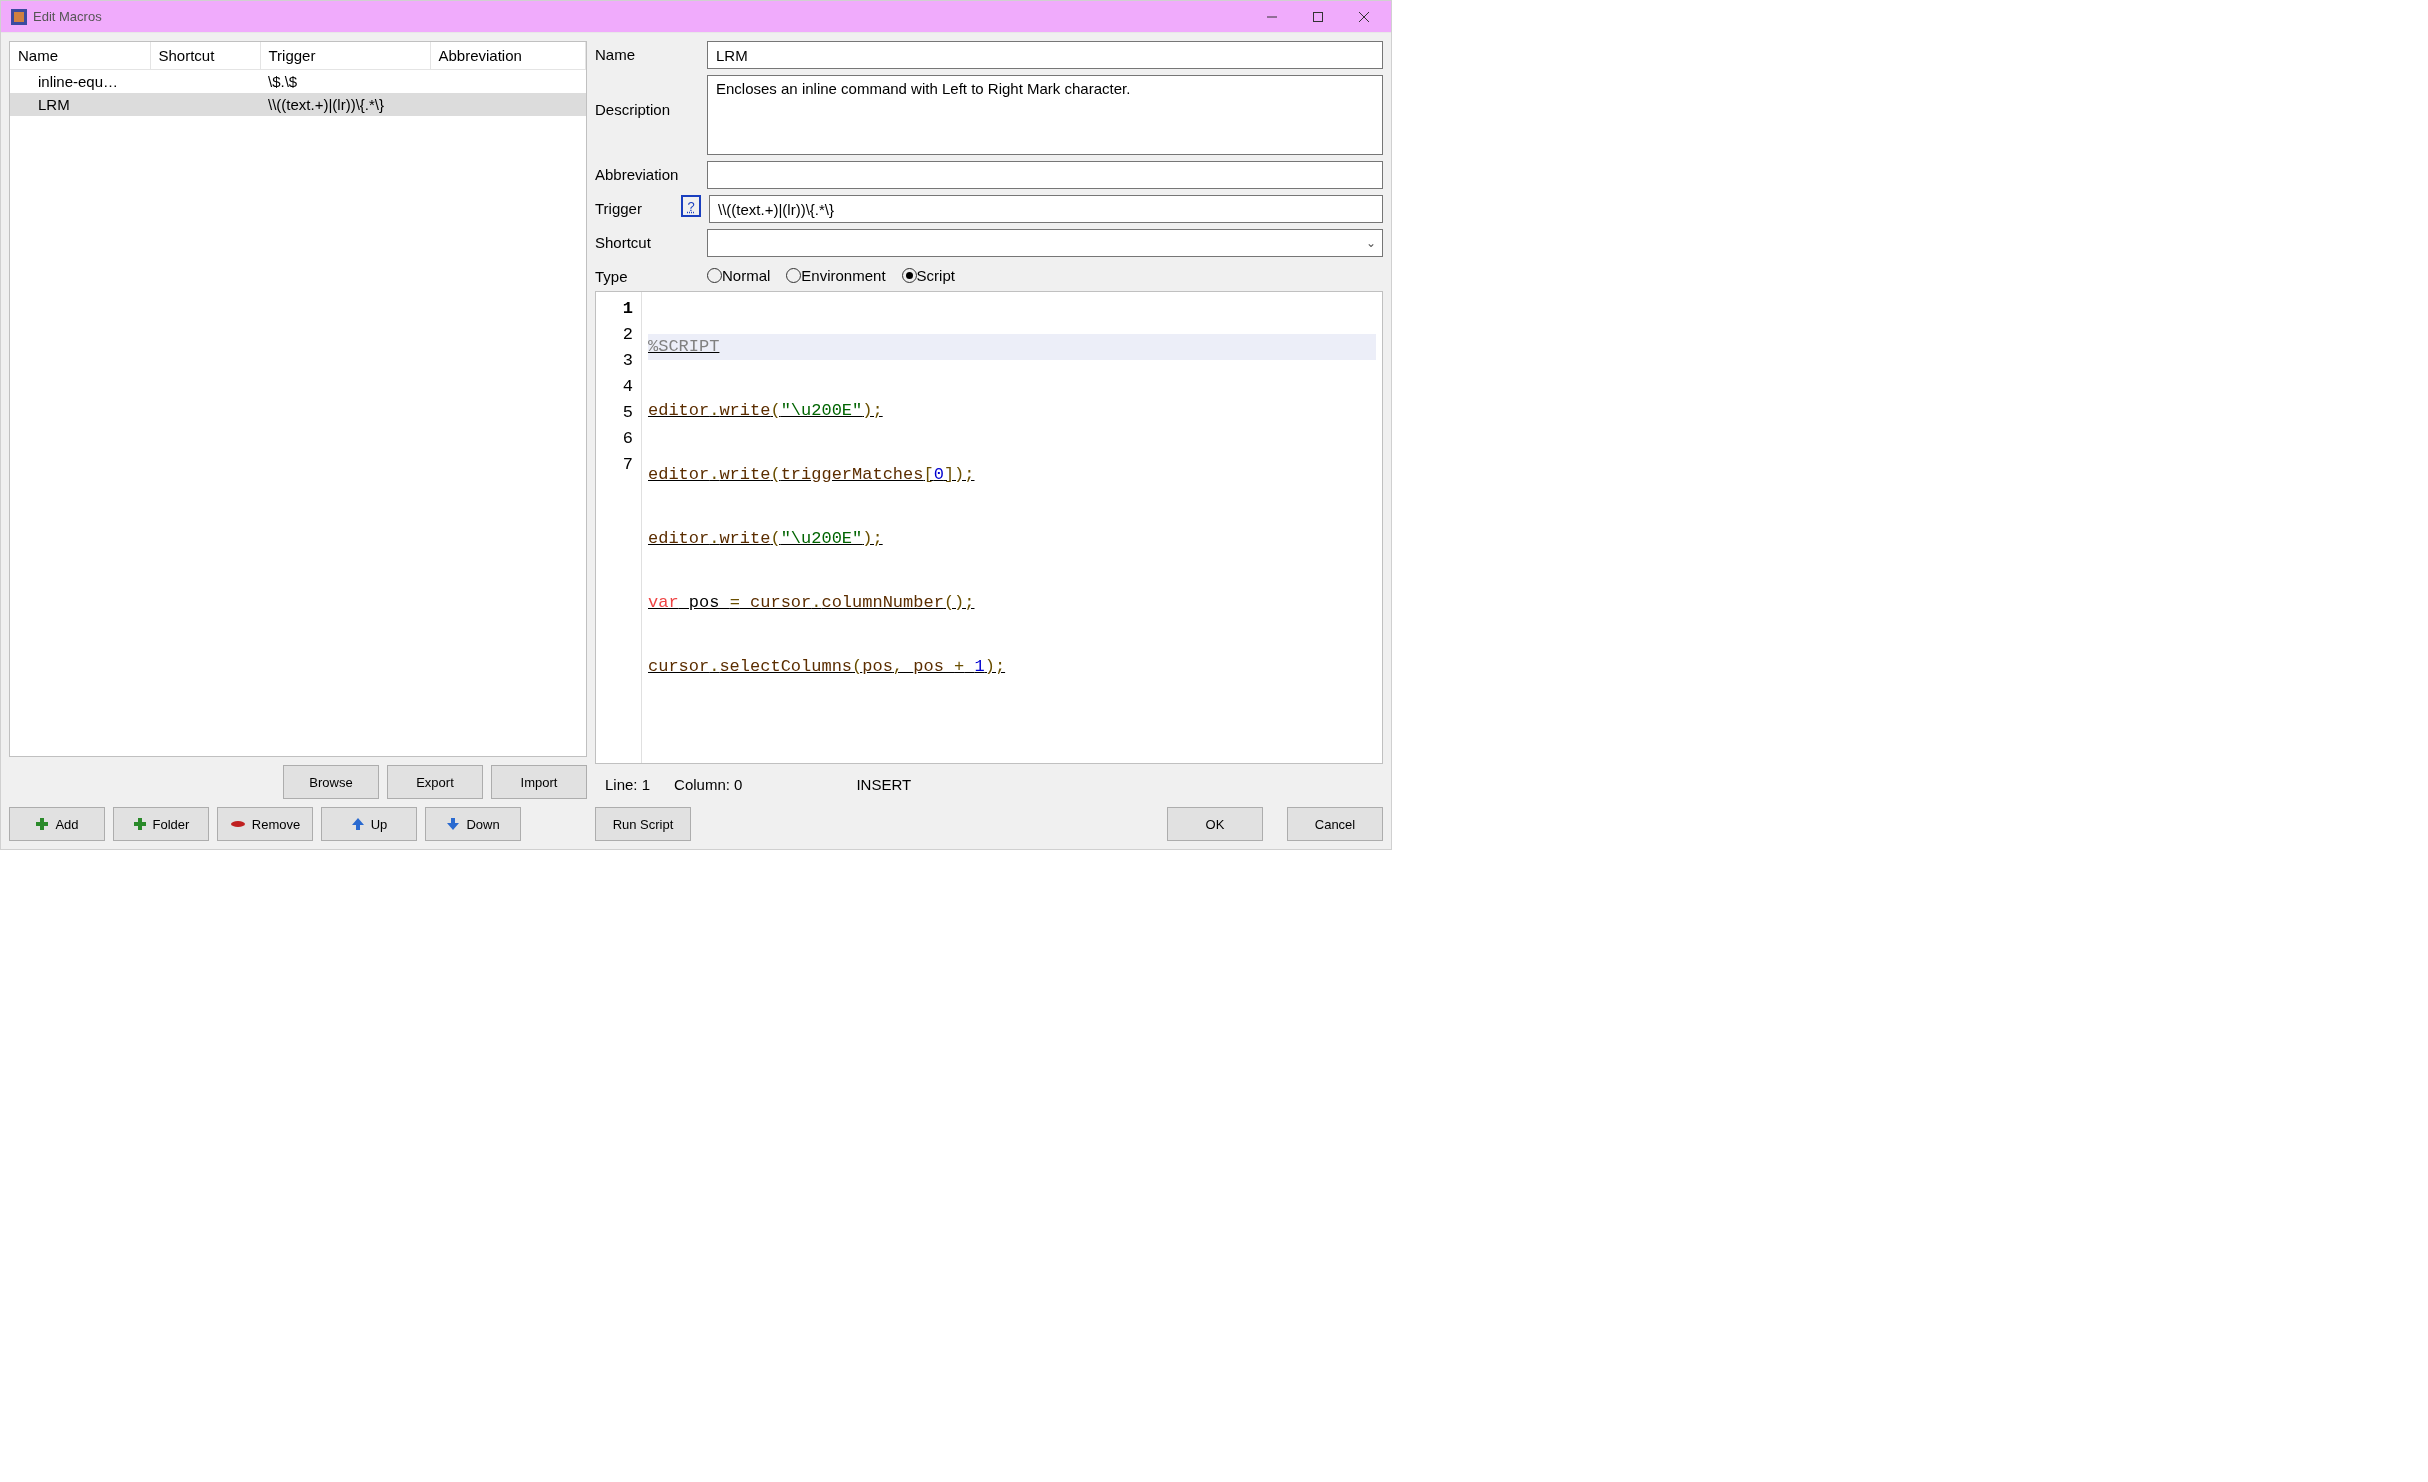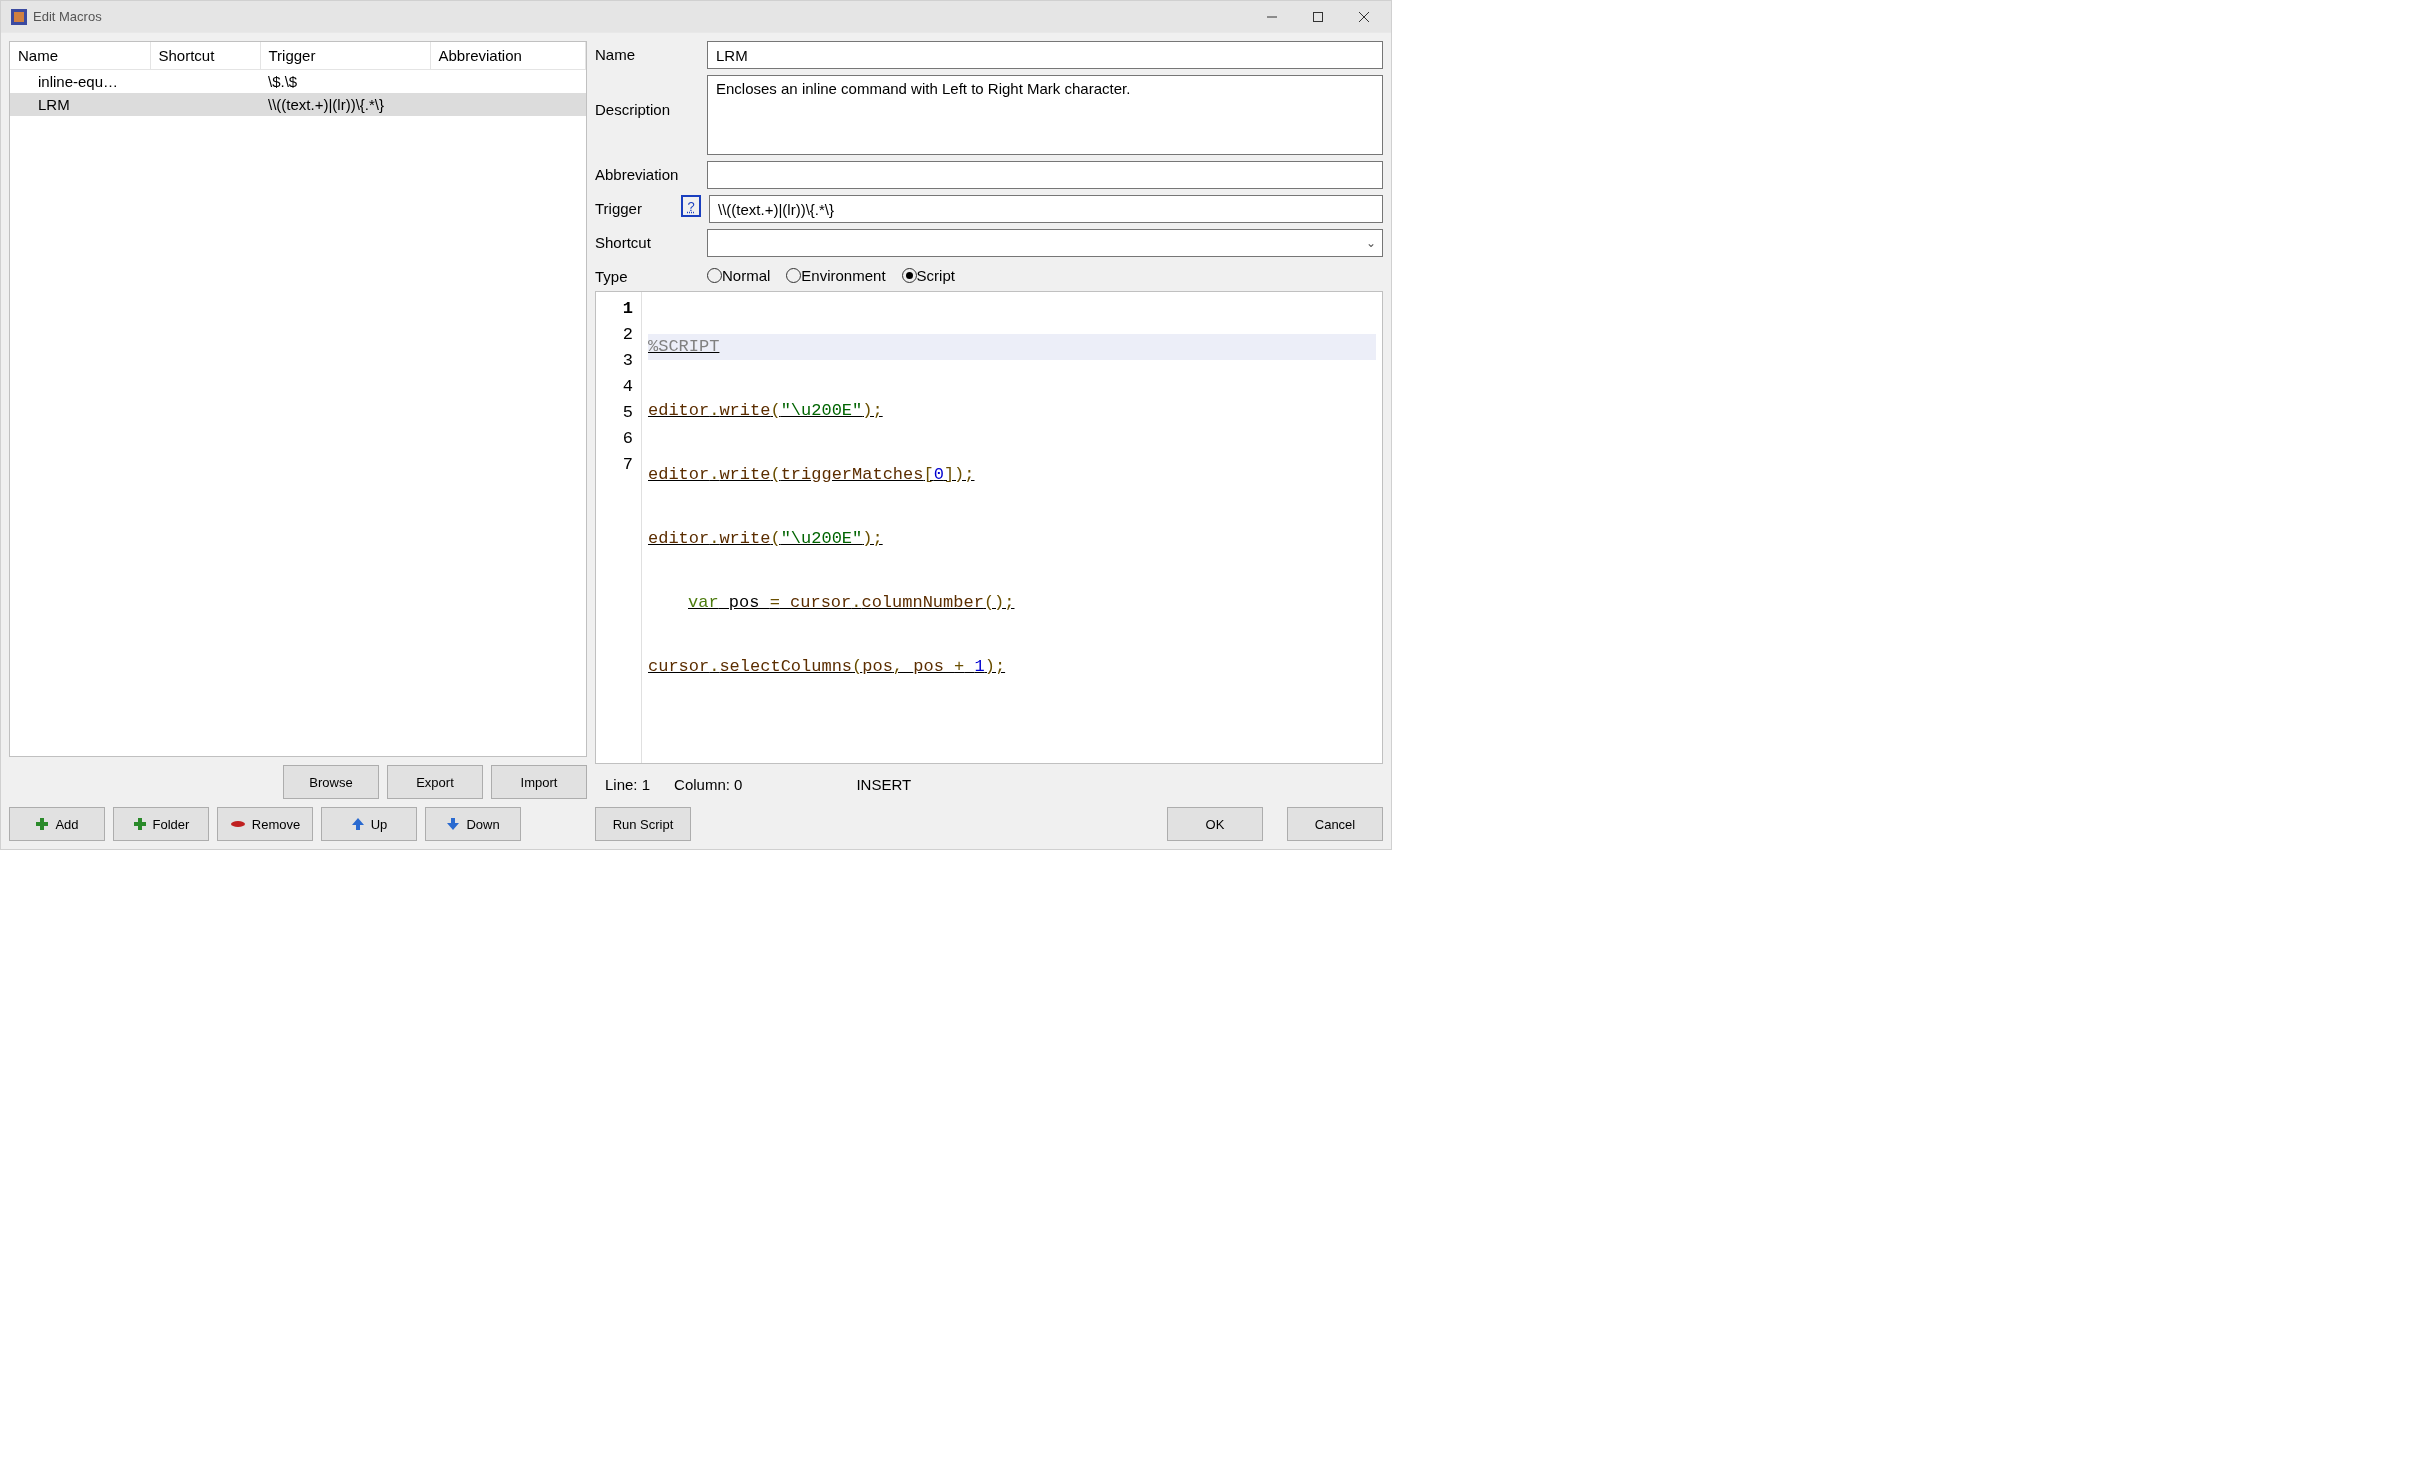--- a/index.html
+++ b/index.html
@@ -14,21 +14,21 @@
 }
 .window {
   width: 100%;
   height: 100%;
   display: flex;
   flex-direction: column;
   border: 1px solid #d0d0d0;
 }
 .titlebar {
   height: 32px;
-  background: #e5e5e5;
+  background: #f0abfc;
   display: flex;
   align-items: center;
   padding: 14px 4px;
   border-bottom: 1px solid #e8e8e8;
 }
 .titlebar .icon { width: 16px; height: 16px; margin: 0 6px; }
 .titlebar .title { color: #555; flex: 1; font-size: 13px; }
 .winbtns { display: flex; align-items: center; }
 .winbtns .wbtn { width: 46px; height: 30px; display: flex; align-items: center; justify-content: center; color: #333; }
 .content {
@@ -156,21 +156,21 @@
 .gutter .ln.current { font-weight: bold; }
 .code-area { flex: 1; padding: 4px 6px; white-space: pre; overflow: auto; }
 .code-area .line { height: 26px; line-height: 26px; text-decoration: underline; }
 .code-area .line.current { background: #eceef8; }
 .tk-comment { color: #808080; }
 .tk-ident { color: #5b2d00; }
 .tk-call { color: #5b2d00; }
 .tk-punct { color: #6a4f00; }
 .tk-string { color: #006400; }
 .tk-number { color: #0000d0; }
-.tk-keyword { color: #4d7c0f; margin-left: 40px; }
+.tk-keyword { color: #ef4444; }
 .status-row { display: flex; gap: 24px; padding: 6px 4px 0 10px; font-size: 15px; }
 .status-insert { margin-left: 90px; }
 .bottom-bar { display: flex; align-items: center; gap: 24px; padding-top: 8px; }
 .bottom-bar .spacer { flex: 1; }
 .plus-icon, .minus-icon, .arrow-up, .arrow-down { display: inline-flex; }
 </style>
 </head>
 <body>
 
 <div class="window">

